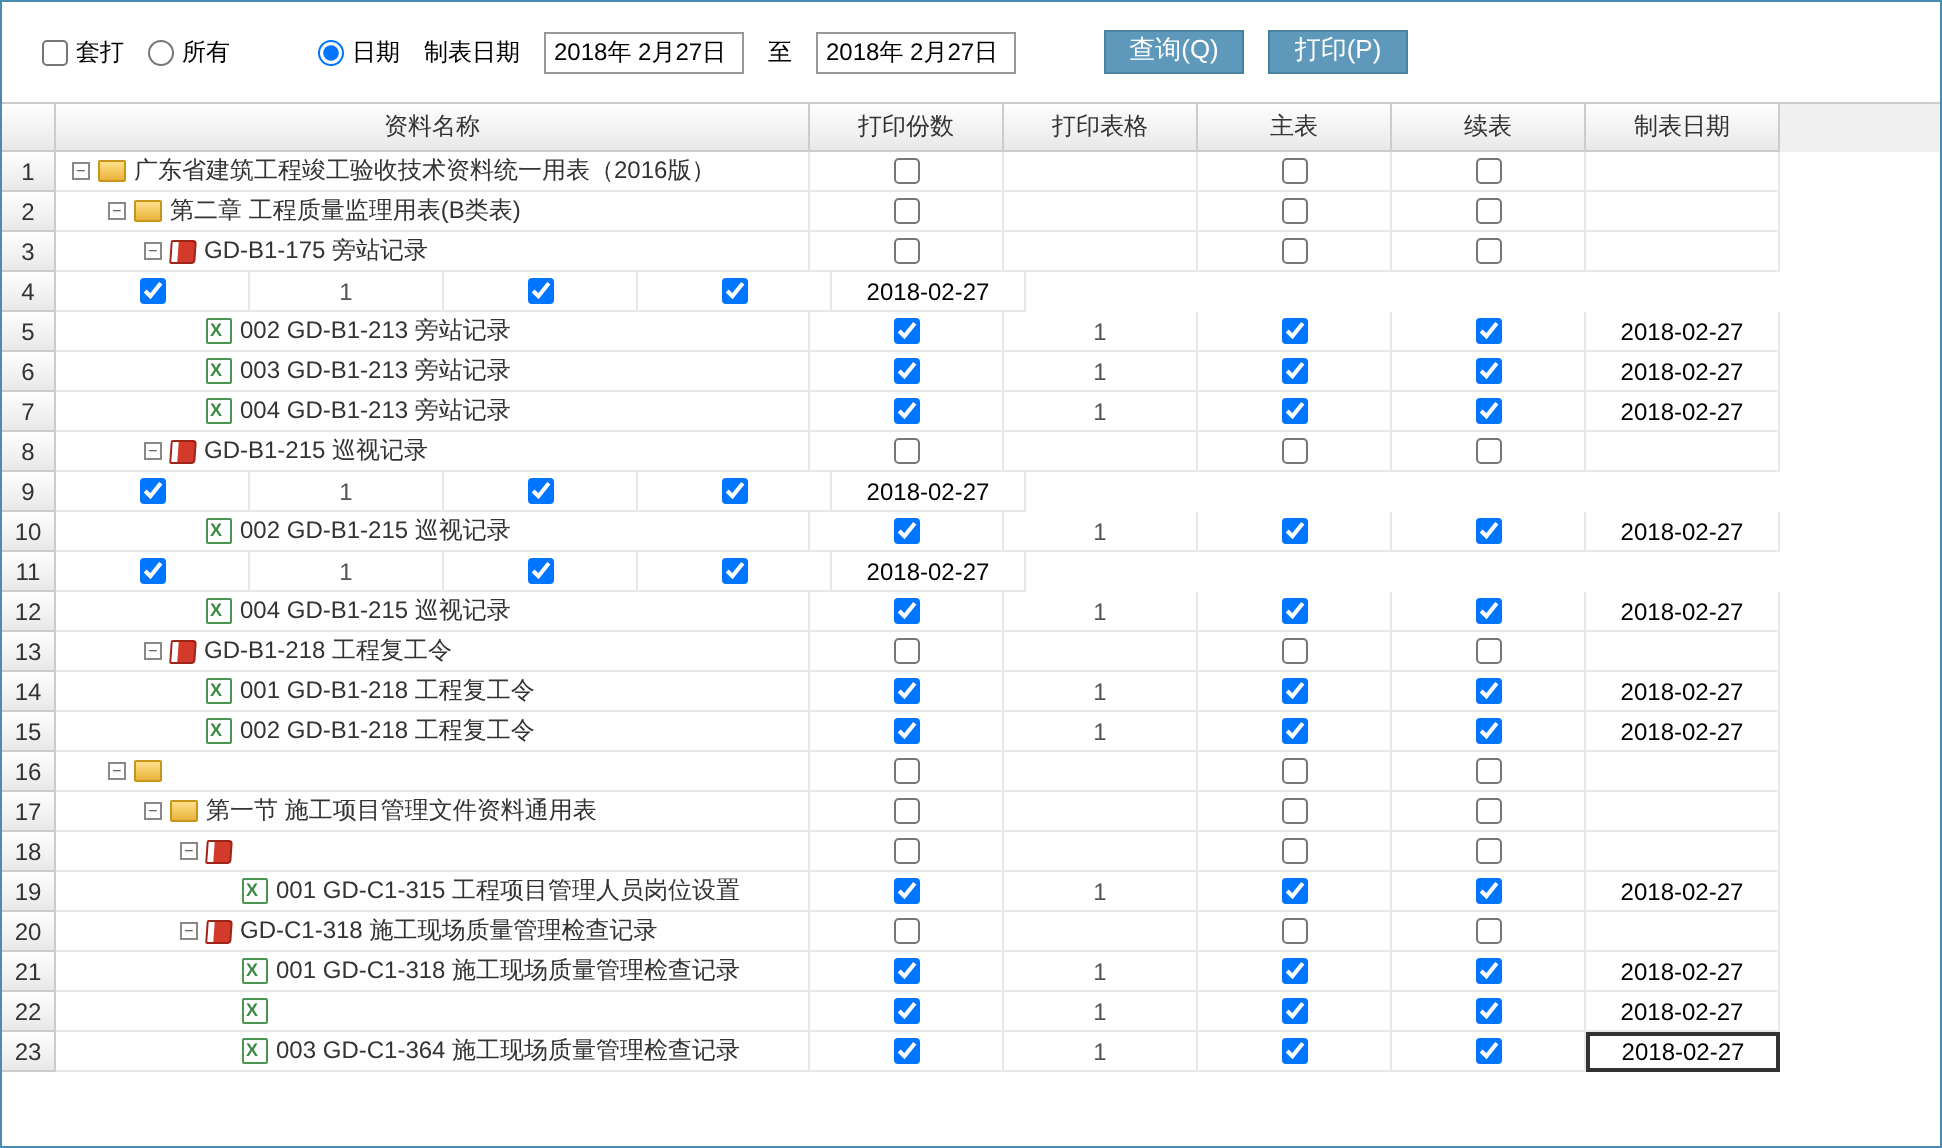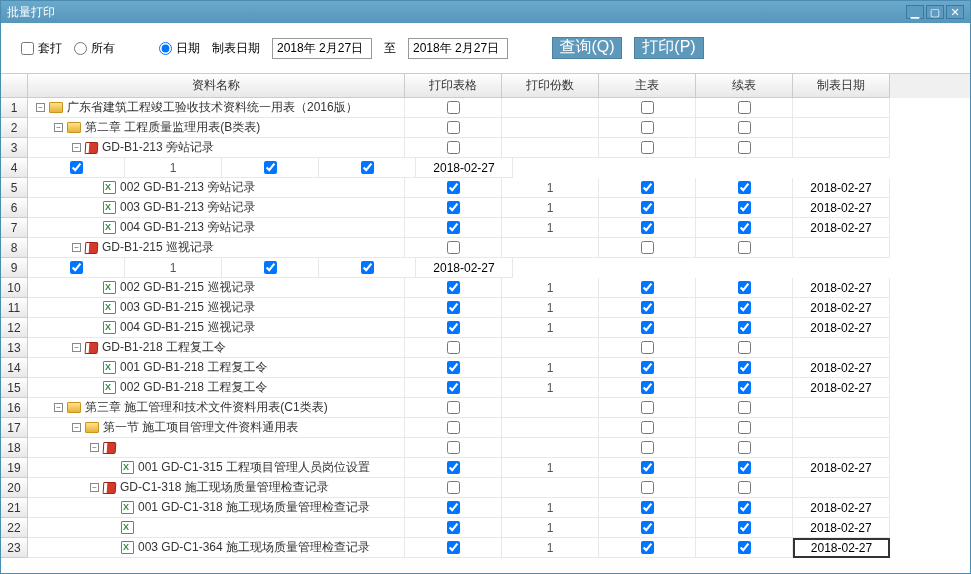--- a/index.html
+++ b/index.html
@@ -6,21 +6,21 @@
     body { background:#fff; font-size:12px; overflow:hidden; }
     .win { width:971px; height:574px; border:1px solid #4a8bb0; display:flex; flex-direction:column; }
     .titlebar { height:22px; background:linear-gradient(#6aa8cc,#5796bb); color:#fff; display:flex; align-items:center; padding:0 6px; font-size:12px; }
     .titlebar-spacer { flex:1; }
     .titlebtn { width:18px; height:14px; margin-left:2px; border:1px solid #3a7aa0; background:#5d9cc0; color:#fff; font-size:11px; display:flex; align-items:center; justify-content:center; cursor:pointer; }
     .toolbar { height:50px; display:flex; align-items:center; padding:0 20px; gap:12px; background:#fff; }
     .toolbar label { display:flex; align-items:center; gap:4px; font-size:12px; }
     .toolbar .lbl { font-size:12px; }
     .datepick { border:1px solid #999; padding:2px 4px; font-size:12px; width:100px; height:21px; }
     .gap { width:20px; }
-    .btn { min-width:70px; height:22px; background:#5e98bb; color:#fff; border:1px solid #4a82a0; font-size:16px; cursor:pointer; display:flex; align-items:flex-end; justify-content:center; }
+    .btn { min-width:70px; height:22px; background:#5e98bb; color:#fff; border:1px solid #4a82a0; font-size:13px; cursor:pointer; display:flex; align-items:flex-start; justify-content:center; }
     .grid { flex:1; overflow:hidden; display:flex; flex-direction:column; border-top:1px solid #ccc; }
     .grid-head { display:flex; background:#f0f0f0; height:24px; font-size:12px; }
     .grid-head .hc { border-right:1px solid #ccc; border-bottom:1px solid #ccc; display:flex; align-items:center; justify-content:center; background:linear-gradient(#fefefe,#e8e8e8); color:#333;font-family:Liberation Mono, monospace; }
     .grid-body { flex:1; overflow:auto; }
     .row { display:flex; height:20px; font-size:12px; align-items:stretch; }
     .rownum { width:27px; text-align:center; border-right:1px solid #ccc; border-bottom:1px solid #ccc; background:linear-gradient(#fefefe,#e8e8e8); display:flex; align-items:center; justify-content:center; color:#333; }
     .cell { border-right:1px solid #e8e8e8; border-bottom:1px solid #e8e8e8; display:flex; align-items:center; overflow:hidden; }
     .c-name { width:377px; padding-left:0; }
     .c-chk { width:97px; justify-content:center; }
     .c-qty { width:97px; justify-content:center; color:#555; }
@@ -38,27 +38,20 @@
     .icon-xls { width:13px; height:13px; display:inline-block; margin-right:4px; border:1px solid #4a9650; background:#fff; position:relative; border-radius:1px; }
     .icon-xls::after { content:'X'; position:absolute; left:1px; top:0; color:#3b8a42; font:bold 9px/11px sans-serif; }
     .tree-label { white-space:nowrap; overflow:hidden; text-overflow:ellipsis; color:#333; }
     input[type=checkbox] { width:13px; height:13px; }
     .radio-group { display:flex; gap:4px; }
   </style>
 </head>
 <body>
 
 <div class="win">
-  <div class="titlebar">
-    <span>批量打印</span>
-    <div class="titlebar-spacer"></div>
-    <div class="titlebtn">▁</div>
-    <div class="titlebtn">▢</div>
-    <div class="titlebtn">✕</div>
-  </div>
 
   <div class="toolbar">
     <label>
         <input type="checkbox" style="">
         <span>套打</span>
       </label>
     <div class="radio-group">
         <label>
           <input type="radio" name="m" style="">
           <span>所有</span>
@@ -81,22 +74,22 @@
       </div>
     <div class="btn">
         <span>打印(P)</span>
       </div>
   </div>
 
   <div class="grid">
     <div class="grid-head">
       <div class="hc" style="width:27px"></div>
       <div class="hc" style="width:377px">资料名称</div>
+      <div class="hc" style="width:97px">打印份数</div>
       <div class="hc" style="width:97px">打印表格</div>
-      <div class="hc" style="width:97px">打印份数</div>
       <div class="hc" style="width:97px">主表</div>
       <div class="hc" style="width:97px">续表</div>
       <div class="hc" style="width:97px">制表日期</div>
     </div>
     <div class="grid-body" id="grid-body">
         <div class="row">
           <div class="rownum">1</div>
           <div class="cell c-name">
             <div class="tree-cell">
               <span class="indent" style="width: 8px;"></span>
@@ -139,21 +132,21 @@
           </div>
           <div class="cell c-date"></div>
         </div>
         <div class="row">
           <div class="rownum">3</div>
           <div class="cell c-name">
             <div class="tree-cell">
               <span class="indent" style="width: 44px;"></span>
               <span class="toggle">−</span>
               <span class="icon-book"></span>
-              <span class="tree-label">GD-B1-213 旁站记录</span>
+              <span class="tree-label">GD-B1-175 旁站记录</span>
             </div>
           </div>
           <div class="cell c-chk">
             <input type="checkbox" style="">
           </div>
           <div class="cell c-qty"></div>
           <div class="cell c-main">
             <input type="checkbox" style="">
           </div>
           <div class="cell c-ext">
@@ -294,28 +287,20 @@
           <div class="cell c-main">
             <input type="checkbox" checked="" style="">
           </div>
           <div class="cell c-ext">
             <input type="checkbox" checked="" style="">
           </div>
           <div class="cell c-date">2018-02-27</div>
         </div>
         <div class="row">
           <div class="rownum">11</div>
-          <div class="cell c-name">
-            <div class="tree-cell">
-              <span class="indent" style="width: 62px;"></span>
-              <span style="width: 13px; display: inline-block;"></span>
-              <span class="icon-xls"></span>
-              <span class="tree-label">003 GD-B1-215 巡视记录</span>
-            </div>
-          </div>
           <div class="cell c-chk">
             <input type="checkbox" checked="" style="">
           </div>
           <div class="cell c-qty">1</div>
           <div class="cell c-main">
             <input type="checkbox" checked="" style="">
           </div>
           <div class="cell c-ext">
             <input type="checkbox" checked="" style="">
           </div>
@@ -409,21 +394,20 @@
           </div>
           <div class="cell c-date">2018-02-27</div>
         </div>
         <div class="row">
           <div class="rownum">16</div>
           <div class="cell c-name">
             <div class="tree-cell">
               <span class="indent" style="width: 26px;"></span>
               <span class="toggle">−</span>
               <span class="icon-folder"></span>
-              <span class="tree-label">第三章  施工管理和技术文件资料用表(C1类表)</span>
             </div>
           </div>
           <div class="cell c-chk">
             <input type="checkbox" style="">
           </div>
           <div class="cell c-qty"></div>
           <div class="cell c-main">
             <input type="checkbox" style="">
           </div>
           <div class="cell c-ext">

